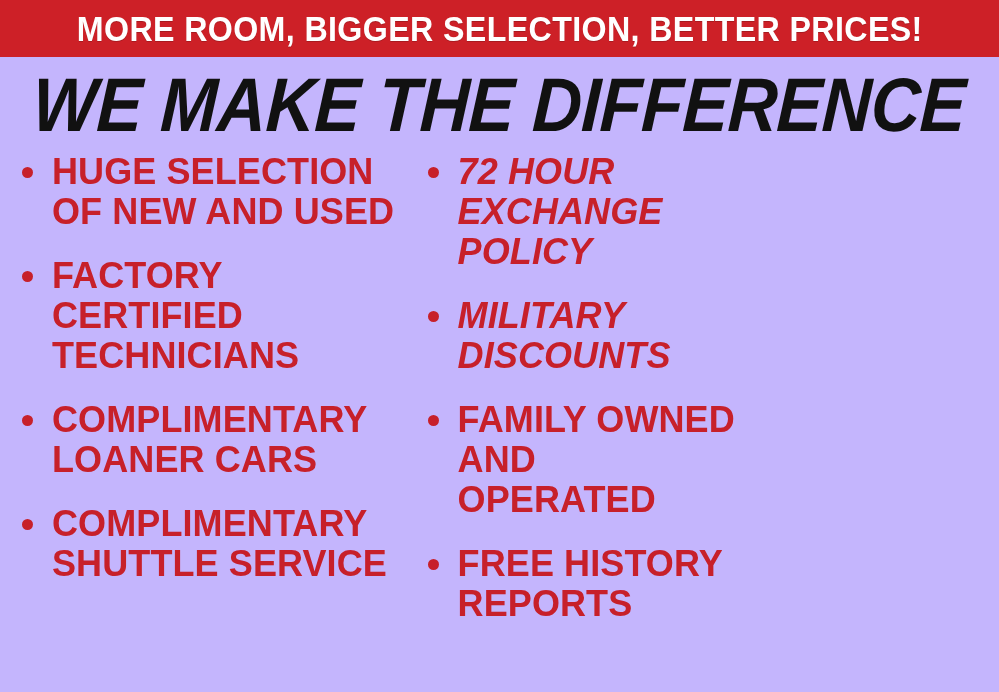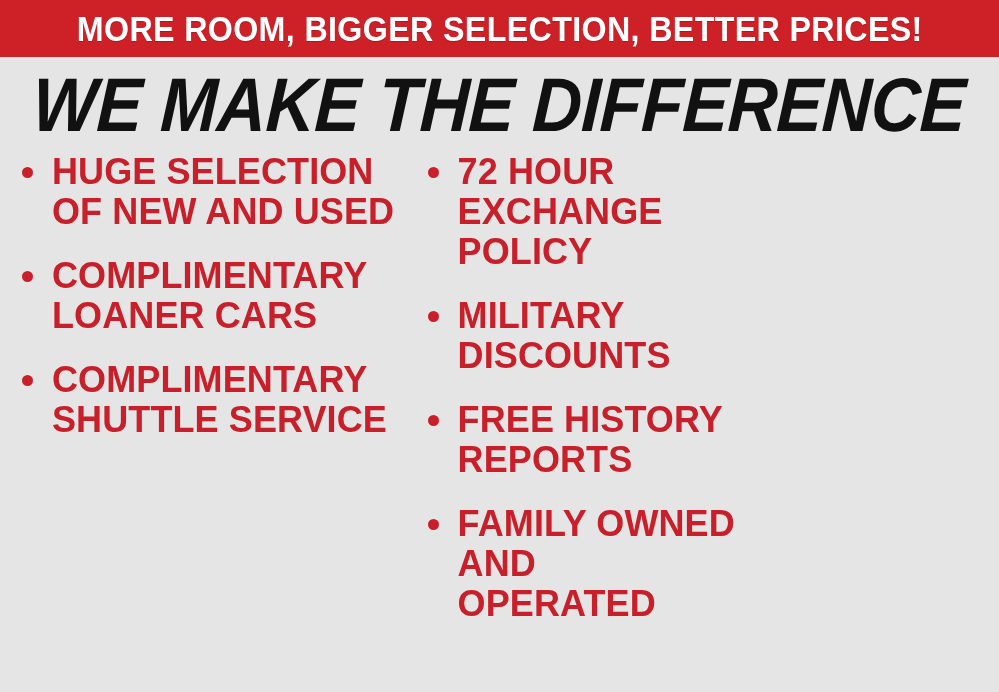--- a/index.html
+++ b/index.html
@@ -132,70 +132,75 @@
 
   
   .col-left  ul.bullets li { margin-bottom: 24px; }
   .col-right ul.bullets li { margin-bottom: 24px; }
   .col-left  ul.bullets li:last-child,
   .col-right ul.bullets li:last-child { margin-bottom: 0; }
 </style>
 </head>
 <body style="background: rgb(253, 252, 251);">
 
-<div id="poster" style="background: #e5e5e5;">
+<div id="poster" style="background: #c4b5fd;">
 
   <div class="banner" style="background: rgb(205, 32, 39);">
     <div class="banner-text" style="color: rgb(255, 255, 255);">MORE ROOM, BIGGER SELECTION, BETTER PRICES!</div>
   </div>
 
   <div class="headline-wrap">
     <div class="headline" style="color: rgb(17, 17, 17);">WE MAKE THE DIFFERENCE</div>
   </div>
 
   <div class="columns">
 
     <div class="col col-left">
       <ul class="bullets">
         <li style="color: rgb(199, 32, 42);">
           <span class="bullet-dot" style="background: rgb(199, 32, 42);"></span>
           <span class="bullet-label">HUGE SELECTION
 OF NEW AND USED</span>
         </li>
         <li style="color: rgb(199, 32, 42);">
           <span class="bullet-dot" style="background: rgb(199, 32, 42);"></span>
+          <span class="bullet-label">FACTORY CERTIFIED
+TECHNICIANS</span>
+        </li>
+        <li style="color: rgb(199, 32, 42);">
+          <span class="bullet-dot" style="background: rgb(199, 32, 42);"></span>
           <span class="bullet-label">COMPLIMENTARY
 LOANER CARS</span>
         </li>
         <li style="color: rgb(199, 32, 42);">
           <span class="bullet-dot" style="background: rgb(199, 32, 42);"></span>
           <span class="bullet-label">COMPLIMENTARY
 SHUTTLE SERVICE</span>
         </li>
       </ul>
     </div>
 
     <div class="col col-right">
       <ul class="bullets">
-        <li style="color: rgb(199, 32, 42);">
+        <li style="color: rgb(199, 32, 42); font-style: italic;">
           <span class="bullet-dot" style="background: rgb(199, 32, 42);"></span>
           <span class="bullet-label">72 HOUR EXCHANGE
 POLICY</span>
         </li>
-        <li style="color: rgb(199, 32, 42);">
+        <li style="color: rgb(199, 32, 42); font-style: italic;">
           <span class="bullet-dot" style="background: rgb(199, 32, 42);"></span>
           <span class="bullet-label">MILITARY DISCOUNTS</span>
+        </li>
+        <li style="color: rgb(199, 32, 42);">
+          <span class="bullet-dot" style="background: rgb(199, 32, 42);"></span>
+          <span class="bullet-label">FAMILY OWNED AND
+OPERATED</span>
         </li>
         <li style="color: rgb(199, 32, 42);">
           <span class="bullet-dot" style="background: rgb(199, 32, 42);"></span>
           <span class="bullet-label">FREE HISTORY
 REPORTS</span>
         </li>
-        <li style="color: rgb(199, 32, 42);">
-          <span class="bullet-dot" style="background: rgb(199, 32, 42);"></span>
-          <span class="bullet-label">FAMILY OWNED AND
-OPERATED</span>
-        </li>
       </ul>
     </div>
 
   </div>
 </div>
 
 </body></html>

